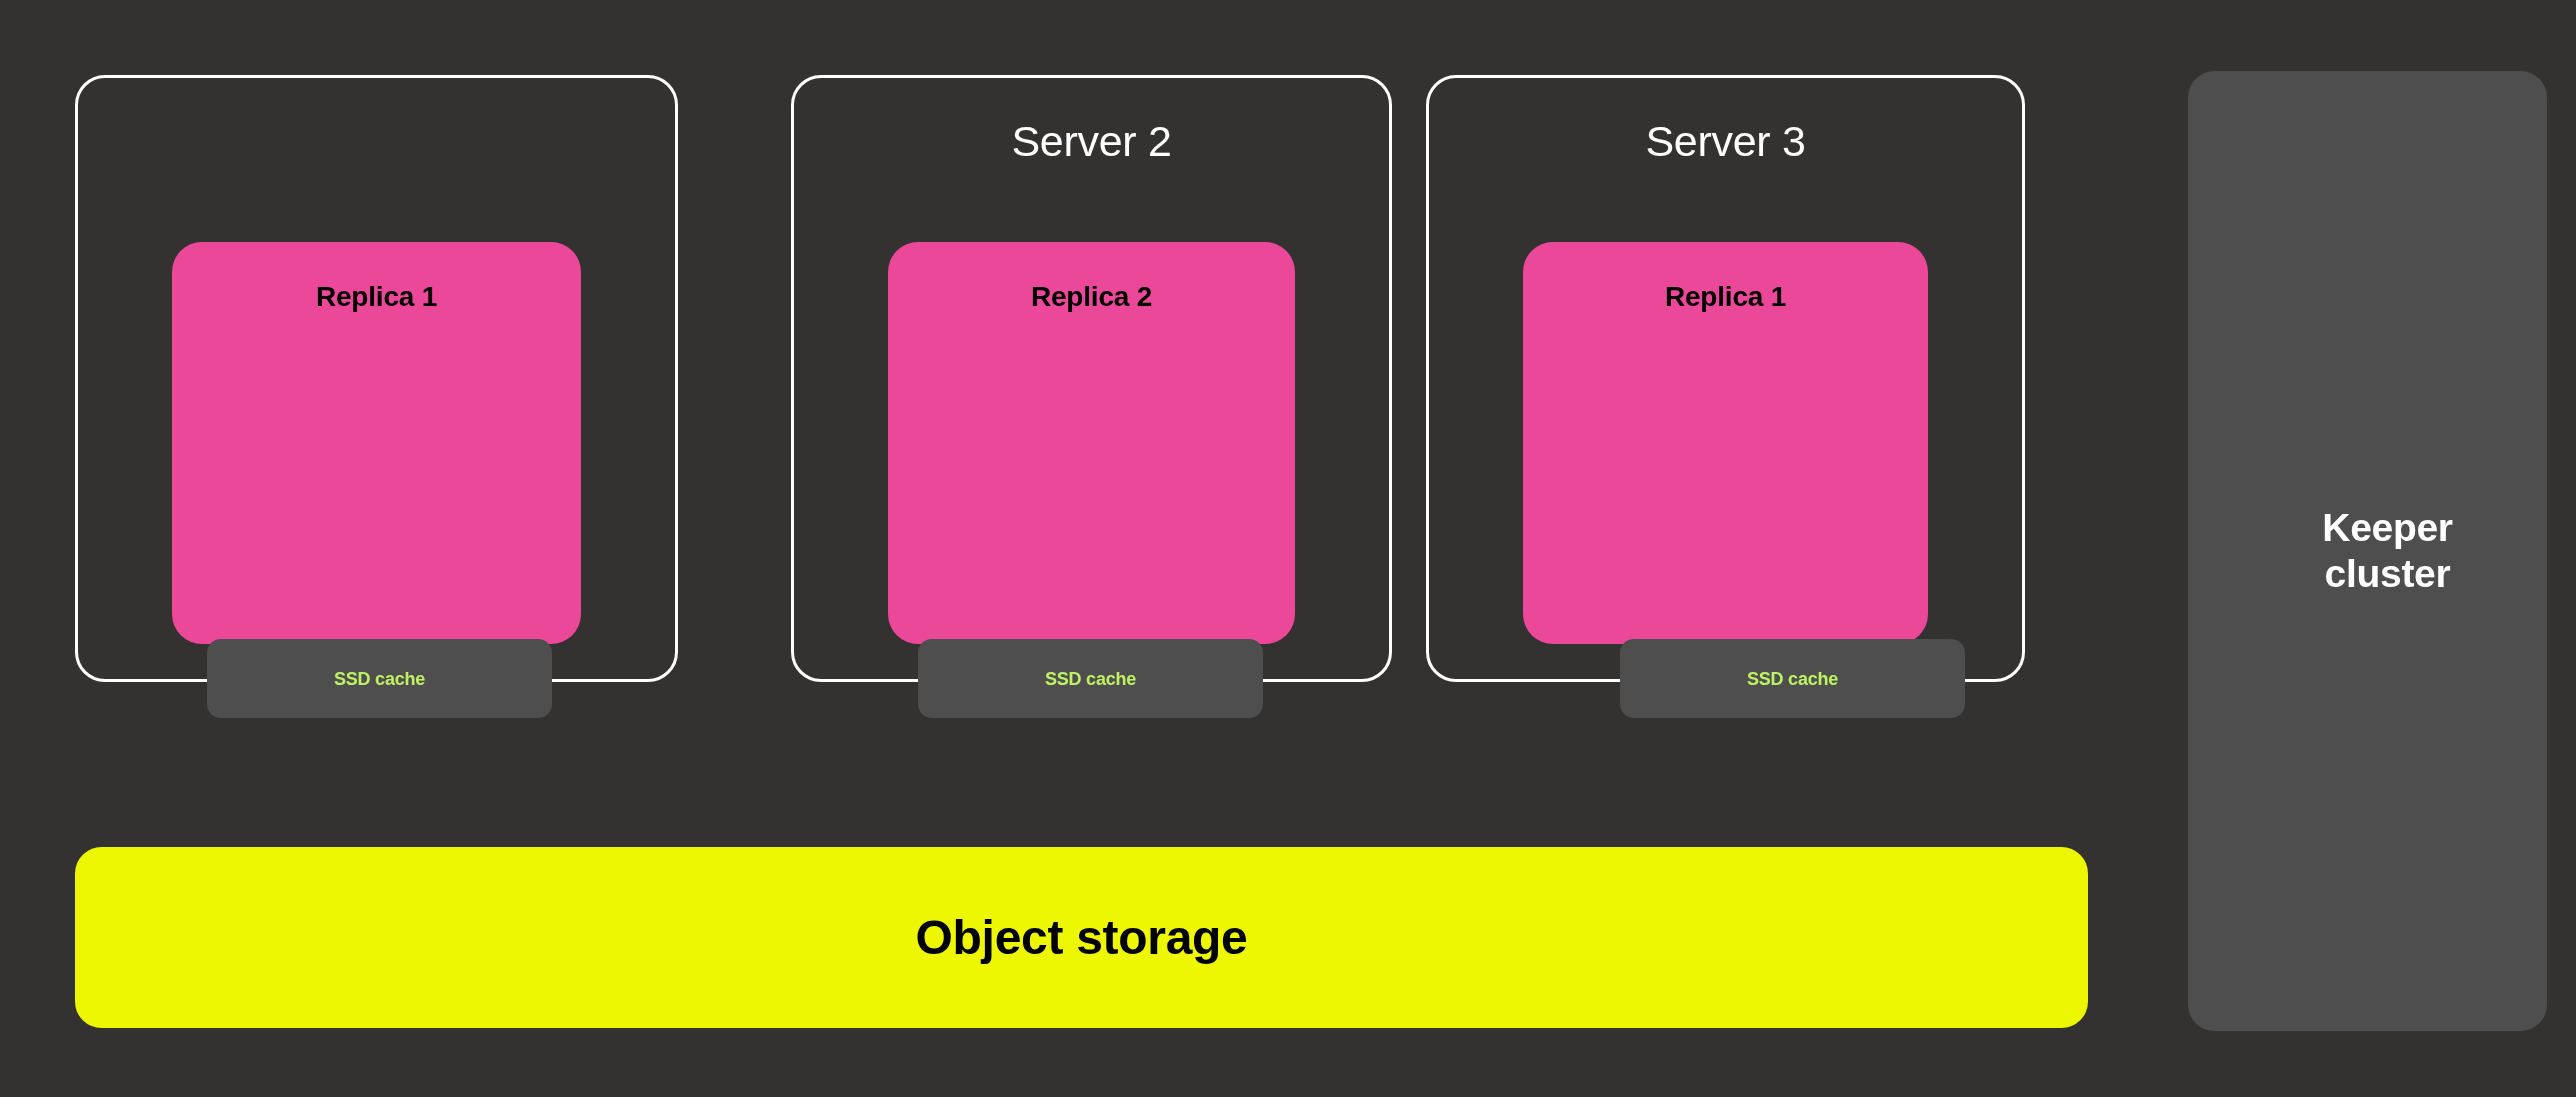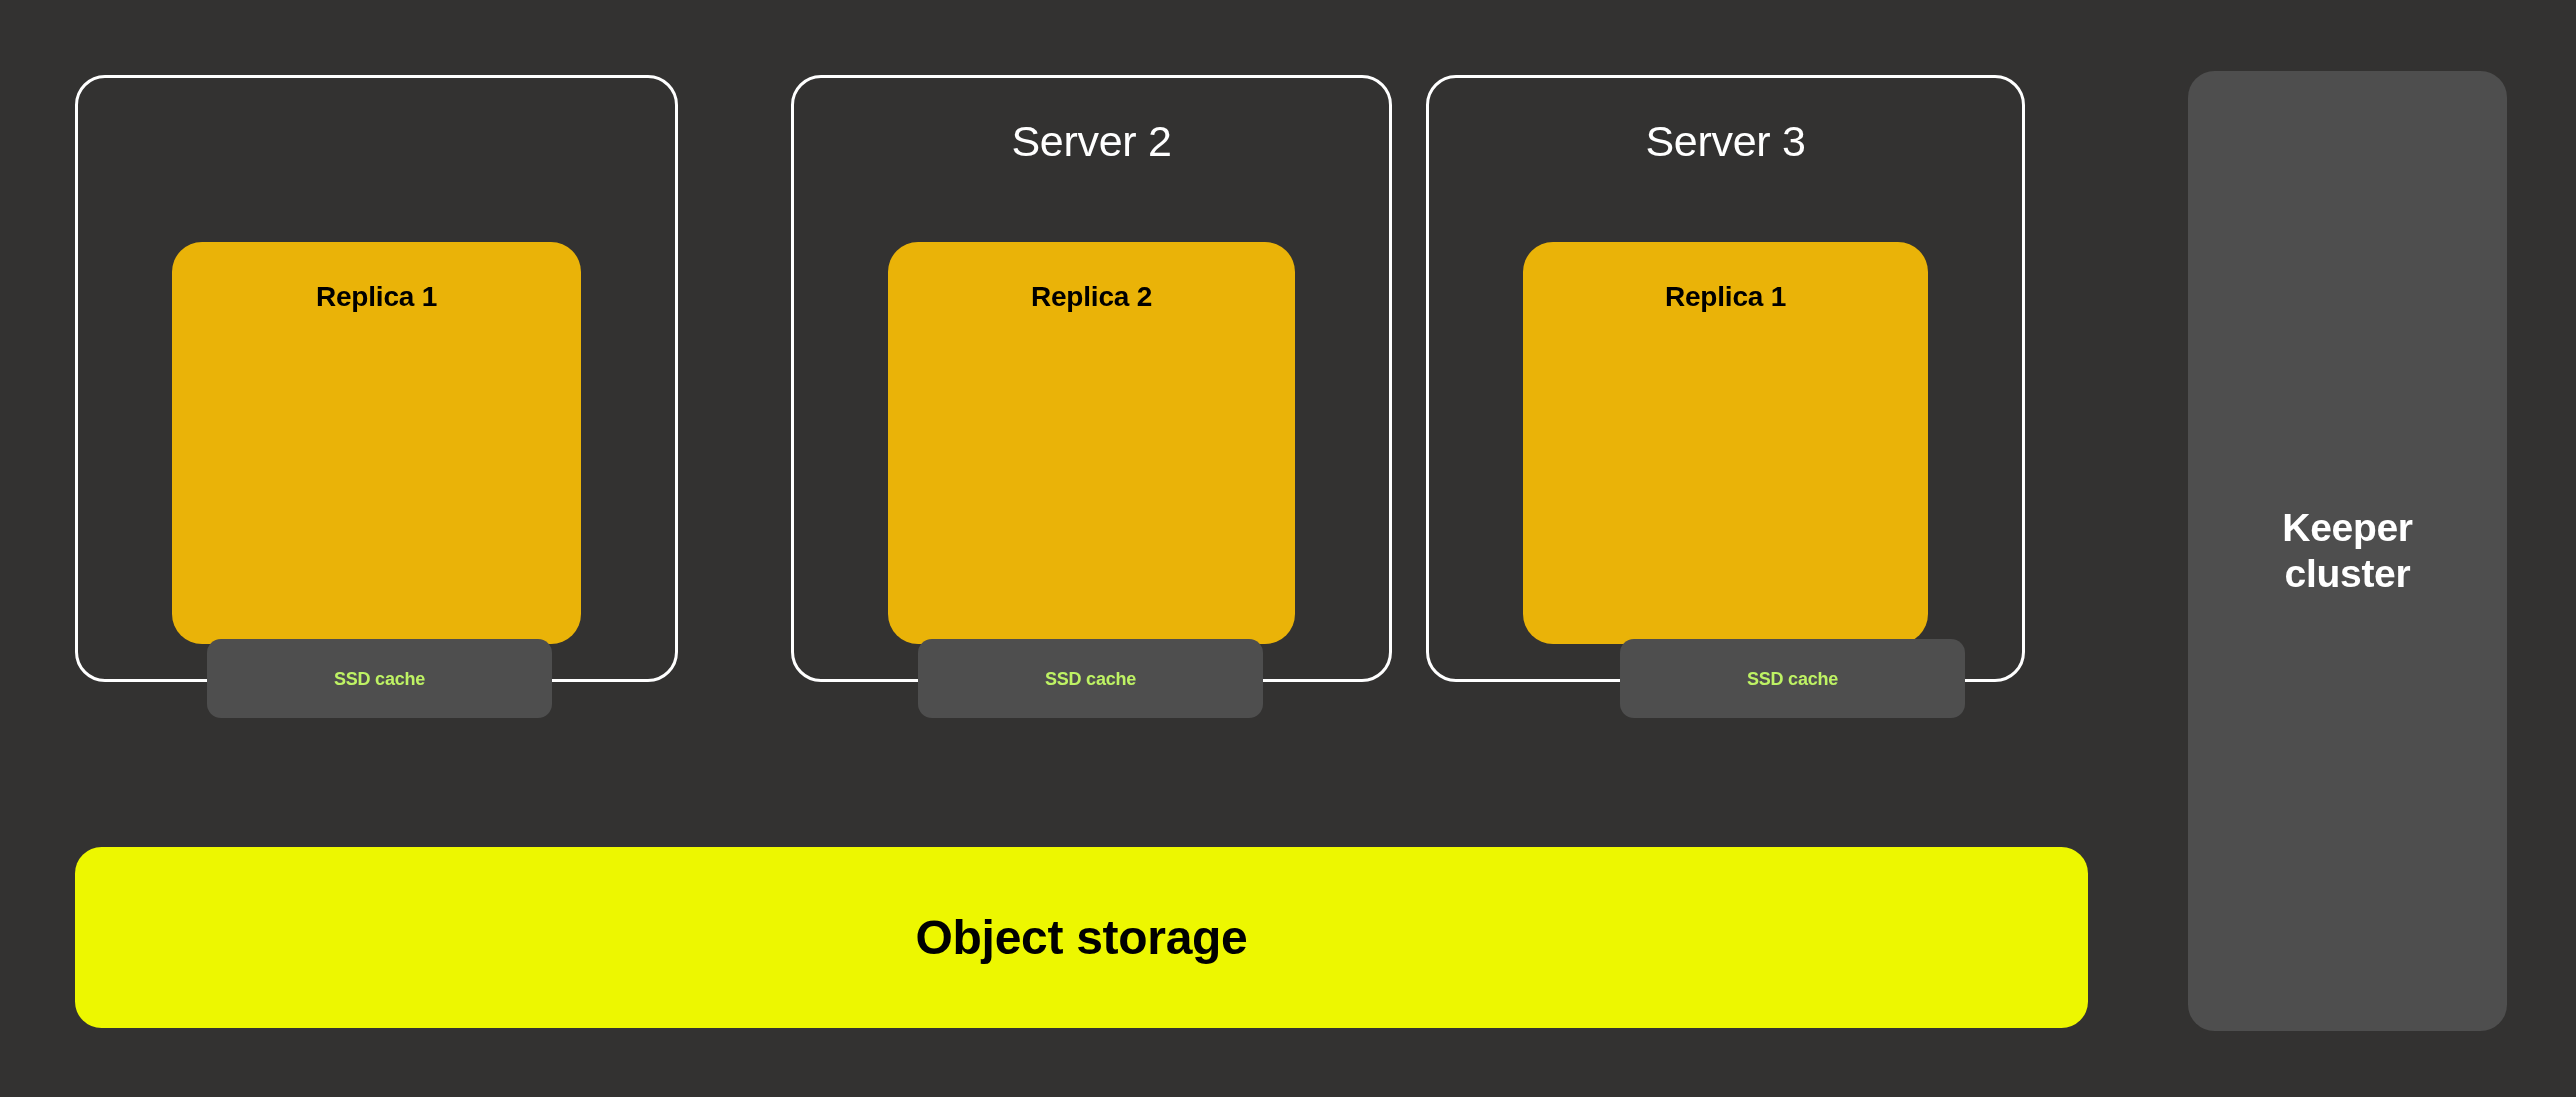--- a/index.html
+++ b/index.html
@@ -50,21 +50,21 @@
     white-space: nowrap;
   }
 
   
   .replica-box {
     position: absolute;
     top: 164px;
     left: 94px;
     right: 94px;
     height: 402px;
-    background: #eab308;
+    background: #ec4899;
     border-radius: 30px;
   }
   .replica-label {
     position: absolute;
     top: 41px;
     left: 0;
     right: 0;
     text-align: center;
     color: #000000;
     font-size: 28px;
@@ -103,20 +103,21 @@
     position: absolute;
     left: 2188px;
     top: 71px;
     width: 319px;
     height: 960px;
     background: #4e4e4e;
     border-radius: 26.5px;
     display: flex;
     align-items: center;
     justify-content: center;
+    padding-left: 40px;
   }
   .keeper-label {
     color: #ffffff;
     font-size: 39px;
     font-weight: 700;
     line-height: 1.18;
     text-align: center;
     letter-spacing: -0.3px;
   }
 

